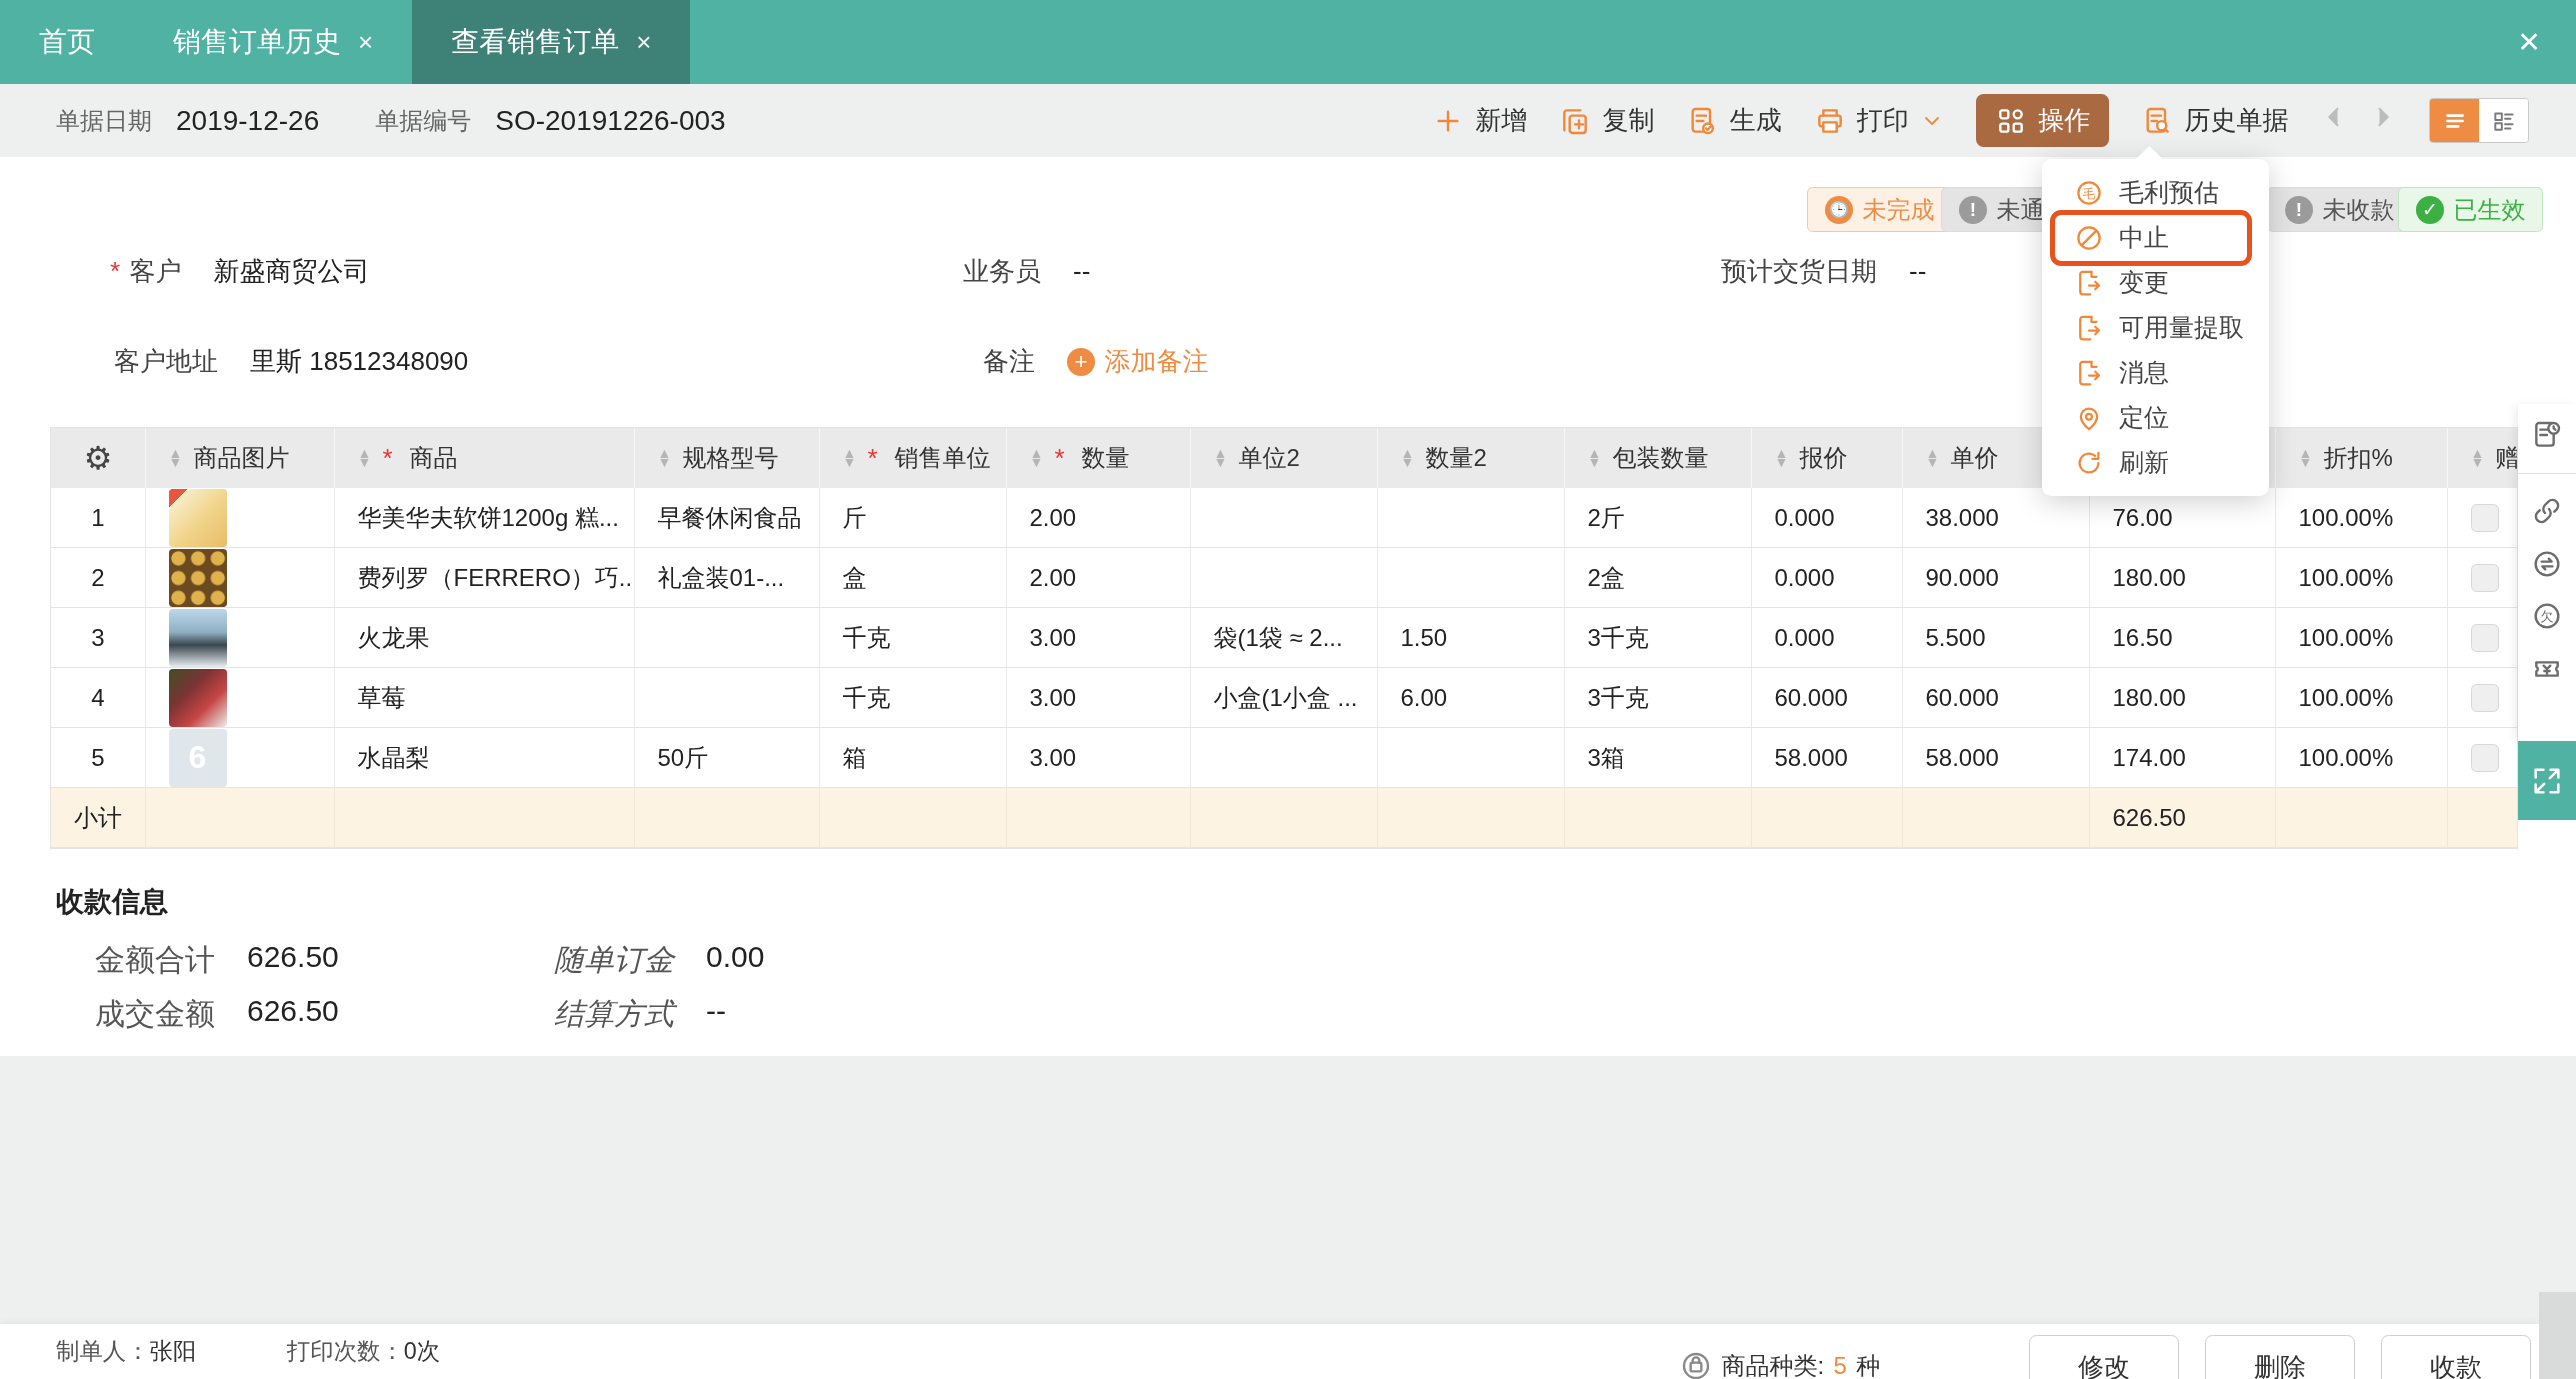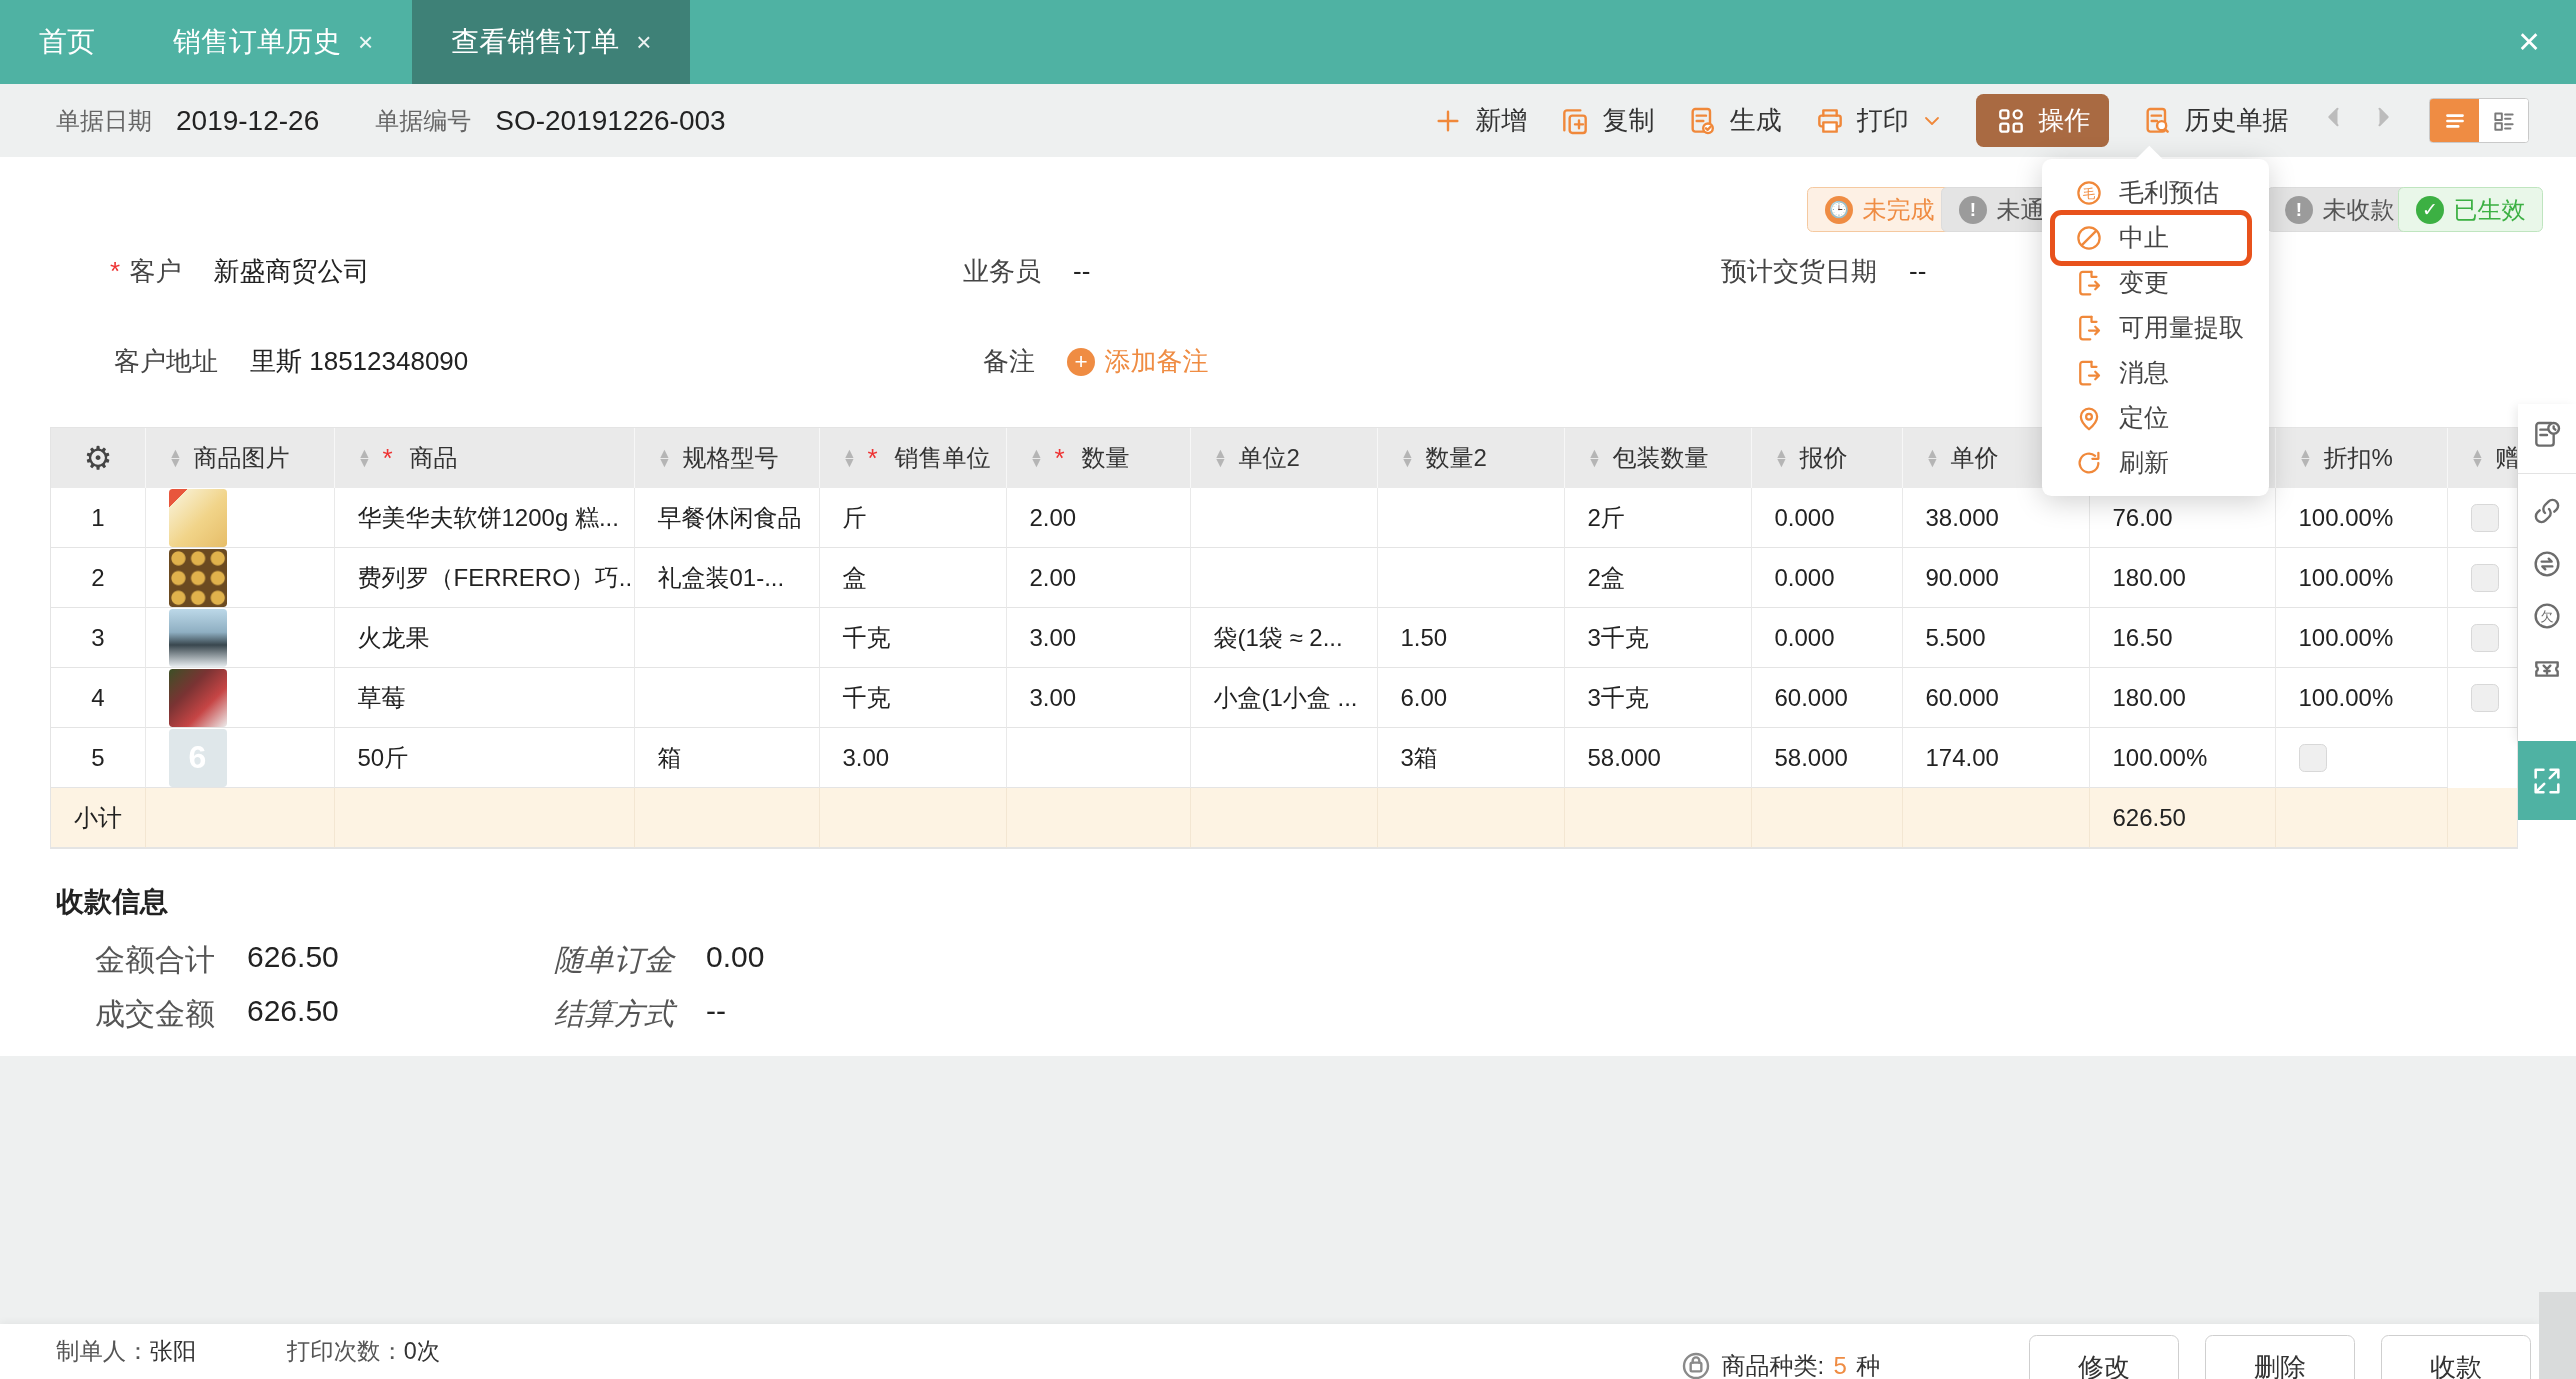--- a/index.html
+++ b/index.html
@@ -418,20 +418,21 @@
             <div>100.00%</div>
             <div>
               <span class="gift-box"></span>
             </div>
           </div>
           <div class="trow">
             <div>5</div>
             <div>
               <span class="pimg placeholder">6</span>
             </div>
+            <div>水晶梨</div>
             <div>50斤</div>
             <div>箱</div>
             <div>3.00</div>
             <div></div>
             <div></div>
             <div>3箱</div>
             <div>58.000</div>
             <div>58.000</div>
             <div>174.00</div>
             <div>100.00%</div>

